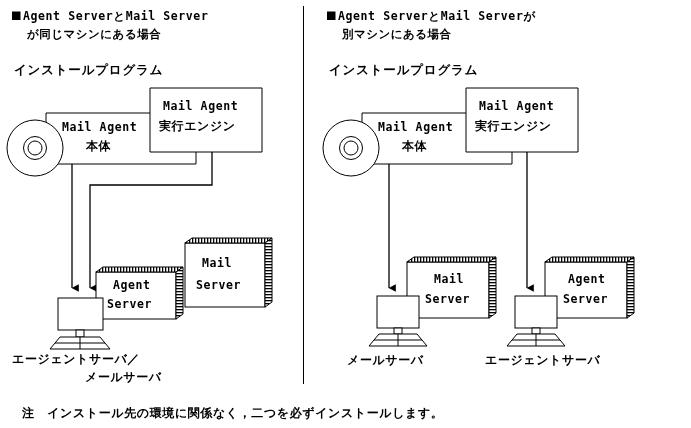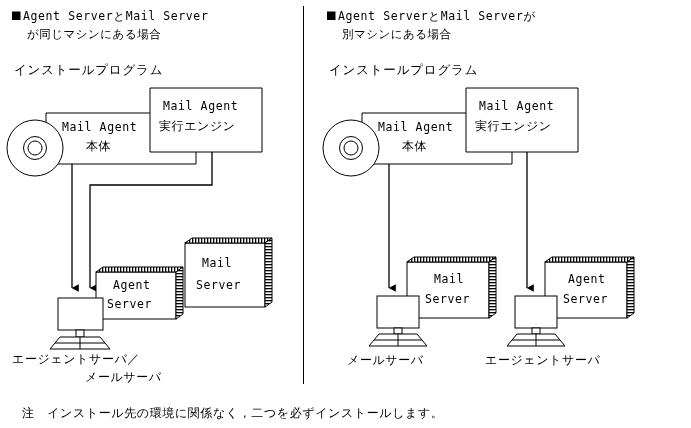--- a/index.html
+++ b/index.html
@@ -7,20 +7,21 @@
     padding: 0;
     background: #ffffff;
   }
   #page {
     position: relative;
     width: 644px;
     height: 428px;
     background: #ffffff;
     font-family: "Liberation Sans", sans-serif;
     overflow: hidden;
+    font-weight: bold;
   }
   svg#diagram {
     position: absolute;
     top: 0;
     left: 0;
     width: 691px;
     height: 428px;
   }
   text {
     fill: #000000;

